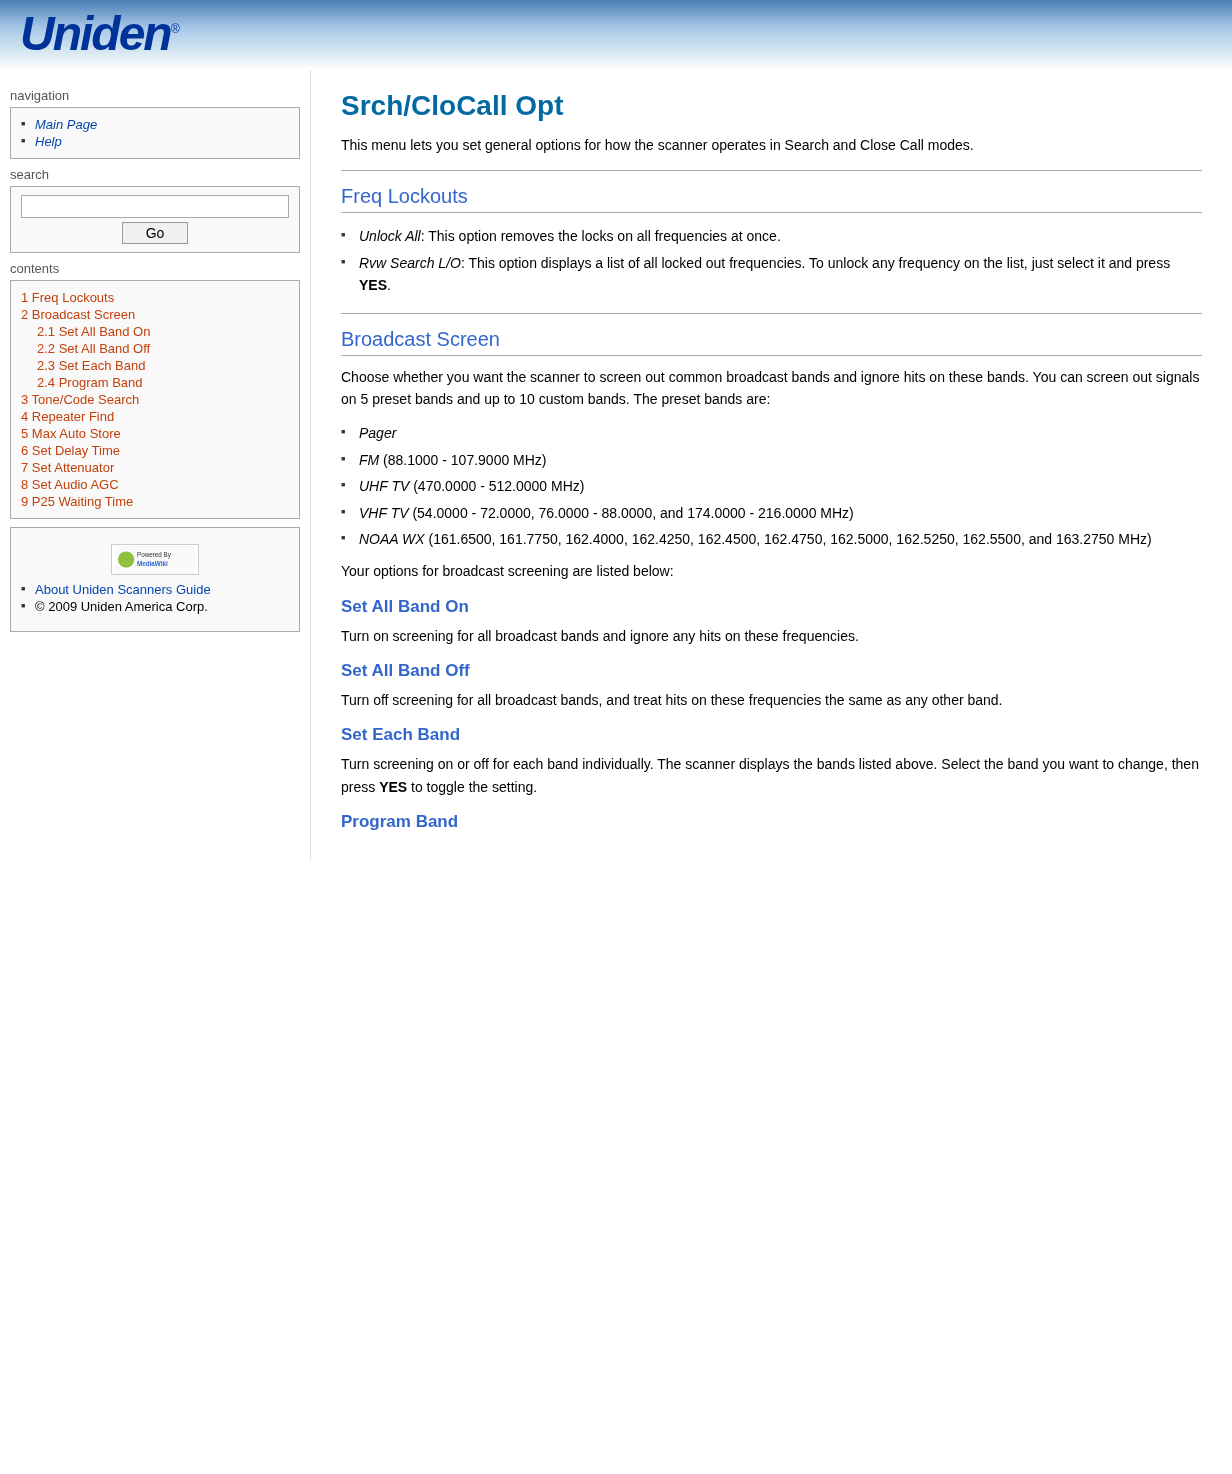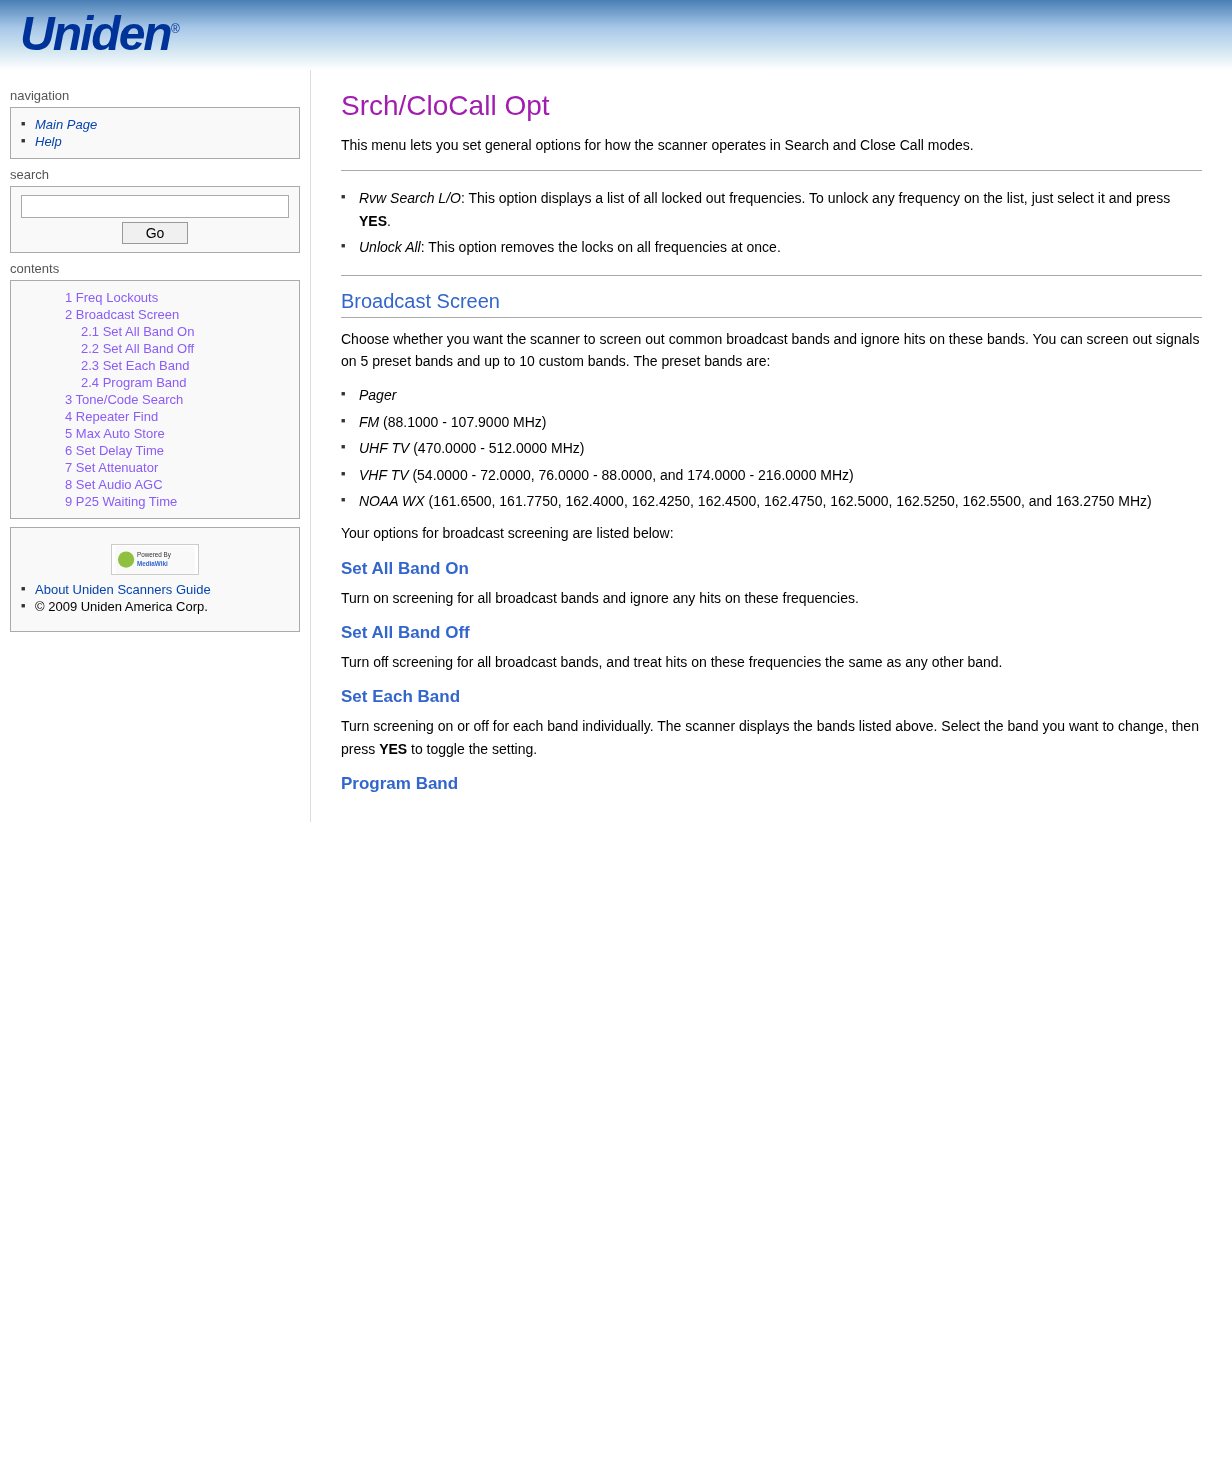--- a/index.html
+++ b/index.html
@@ -96,25 +96,24 @@
     }
 
     
     .contents-box {
       border: 1px solid #aaa;
       padding: 8px 10px;
       margin-bottom: 8px;
       background: #f9f9f9;
     }
     .contents-box a {
-      color: #8b5cf6;
+      color: #c2410c;
       text-decoration: none;
       display: block;
       padding: 1px 0;
-      margin-left: 44px;
     }
     .contents-indent {
       padding-left: 16px;
     }
 
     
     .sidebar-footer {
       border: 1px solid #aaa;
       padding: 16px 10px;
       background: #f9f9f9;
@@ -162,22 +161,22 @@
 
     
     #main {
       flex: 1;
       padding: 20px 30px;
       border-left: 1px solid #ddd;
     }
 
     .page-title {
       font-size: 28px;
-      font-weight: normal;
-      color: #a21caf;
+      font-weight: bold;
+      color: #0369a1;
       margin-bottom: 12px;
     }
 
     .page-intro {
       font-size: 14px;
       line-height: 1.6;
       margin-bottom: 14px;
     }
 
     hr.section-divider {
@@ -305,26 +304,27 @@
   </div>
 
   <div id="main">
 
     <h1 class="page-title">Srch/CloCall Opt</h1>
 
     <p class="page-intro">This menu lets you set general options for how the scanner operates in Search and Close Call modes.</p>
 
     <hr class="section-divider">
 
+    <h2 class="section-heading">Freq Lockouts</h2>
     <ul class="content-list">
       <li>
-        <em>Rvw Search L/O</em>: This option displays a list of all locked out frequencies. To unlock any frequency on the list, just select it and press <strong>YES</strong>.
+        <em>Unlock All</em>: This option removes the locks on all frequencies at once.
       </li>
       <li>
-        <em>Unlock All</em>: This option removes the locks on all frequencies at once.
+        <em>Rvw Search L/O</em>: This option displays a list of all locked out frequencies. To unlock any frequency on the list, just select it and press <strong>YES</strong>.
       </li>
     </ul>
 
     <hr class="section-divider">
 
     <h2 class="section-heading">Broadcast Screen</h2>
     <p class="content-text">Choose whether you want the scanner to screen out common broadcast bands and ignore hits on these bands. You can screen out signals on 5 preset bands and up to 10 custom bands. The preset bands are:</p>
     <ul class="content-list">
       <li><em>Pager</em></li>
       <li><em>FM</em> (88.1000 - 107.9000 MHz)</li>

